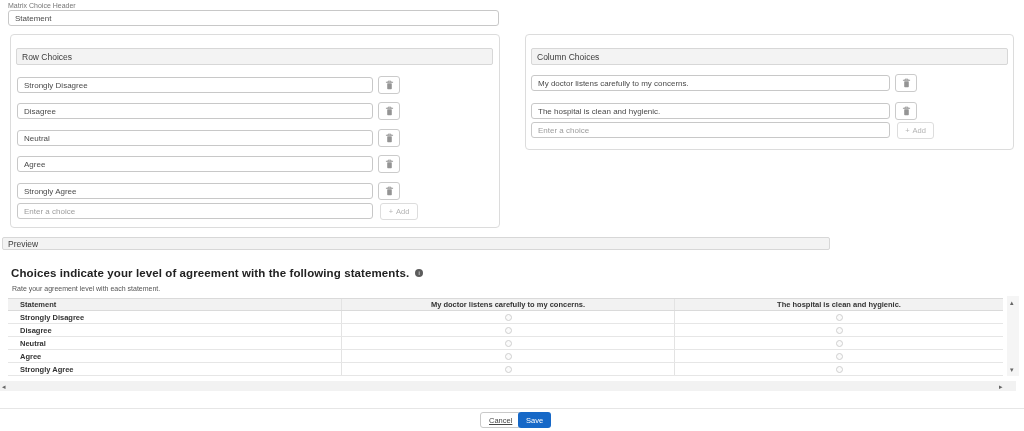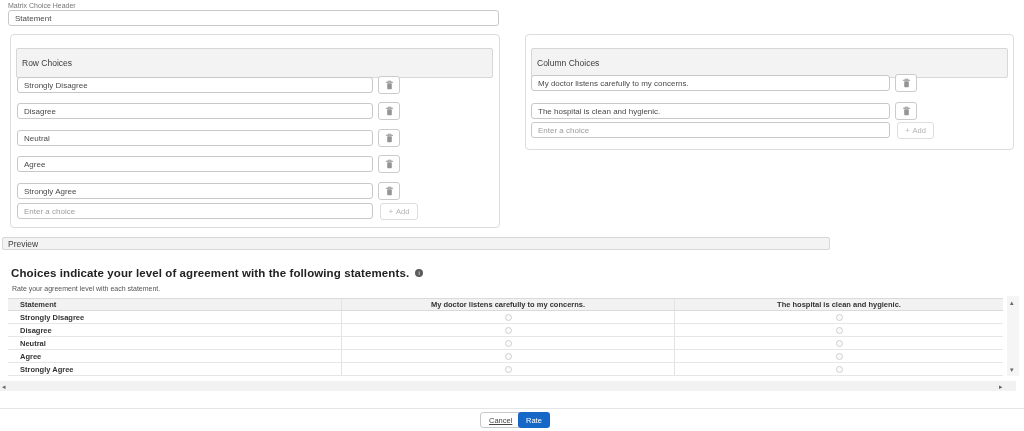--- a/index.html
+++ b/index.html
@@ -14,21 +14,21 @@
     font-size:8px; color:#4a4a4a; padding:0 6px; height:16px; outline:none;
     font-family:"Liberation Sans", sans-serif;
   }
   .text-input::placeholder { color:#9d9d9d; }
 
   
   .panel { border:1px solid #dcdcdc; border-radius:4px; background:#fff; }
   .section-bar {
     background:#f3f3f3; border:1px solid #d7d7d7; border-radius:2px;
     font-size:8.5px; color:#3c3c3c; display:flex; align-items:center;
-    padding-left:5px; height:30px;
+    padding-left:5px; height:17px;
   }
 
   
   .icon-btn {
     width:22px; height:18px; border:1px solid #cbcbcb; border-radius:3px;
     background:#fff; display:flex; align-items:center; justify-content:center;
     cursor:pointer;
   }
   .add-btn {
     height:17px; border:1px solid #ddd; border-radius:3px; background:#fff;
@@ -228,13 +228,13 @@
   <span class="sb-arrow" style="left:3px; bottom:3px;">▾</span>
 </div>
 
 <div class="abs sb-track-h" style="left:0px; top:381px; width:1016px;">
   <span class="sb-arrow" style="left:2px; top:2px;">◂</span>
   <span class="sb-arrow" style="left:999px; top:2px;">▸</span>
 </div>
 
 <div class="abs footer-divider" style="left:0; top:408px; width:1024px;"></div>
 <div class="abs btn btn-secondary" style="left:480px; top:412px;text-decoration:underline;">Cancel</div>
-<div class="abs btn btn-primary" style="left: 518px; top: 412px; background: rgb(22, 104, 199);">Rate</div>
+<div class="abs btn btn-primary" style="left: 518px; top: 412px; background: rgb(22, 104, 199);">Save</div>
 
 </body></html>

